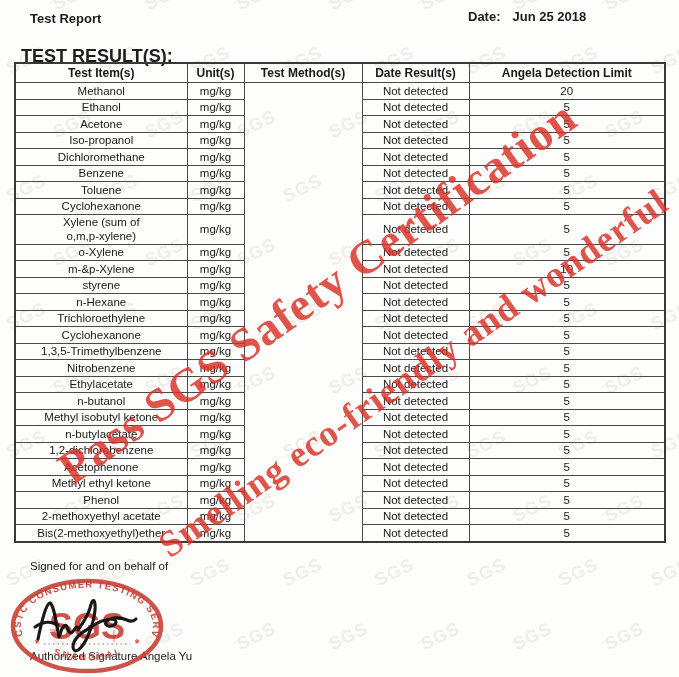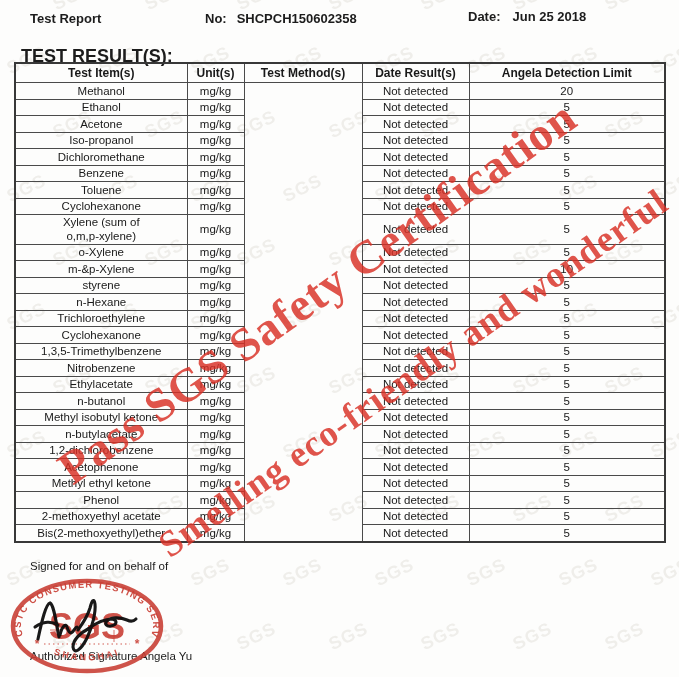--- a/index.html
+++ b/index.html
@@ -137,23 +137,20 @@
       <span class="tile" style="left: 144px; top: 626px;">SGS</span>
       <span class="tile" style="left: 236px; top: 626px;">SGS</span>
       <span class="tile" style="left: 328px; top: 626px;">SGS</span>
       <span class="tile" style="left: 420px; top: 626px;">SGS</span>
       <span class="tile" style="left: 512px; top: 626px;">SGS</span>
       <span class="tile" style="left: 604px; top: 626px;">SGS</span>
     </div>
 
   <div class="hdr-text" id="report-title">Test Report</div>
 
-  <div class="hdr-text" id="no-field">
-    <span>No:</span><span class="val">SHCPCH150602358</span>
-  </div>
 
   <div class="hdr-text" id="date-field">
     <span>Date:</span><span class="val">Jun 25 2018</span>
   </div>
 
   <div class="hdr-text" id="section-title">TEST RESULT(S):</div>
 
   <table class="results">
     <colgroup>
       <col style="width:172px">

